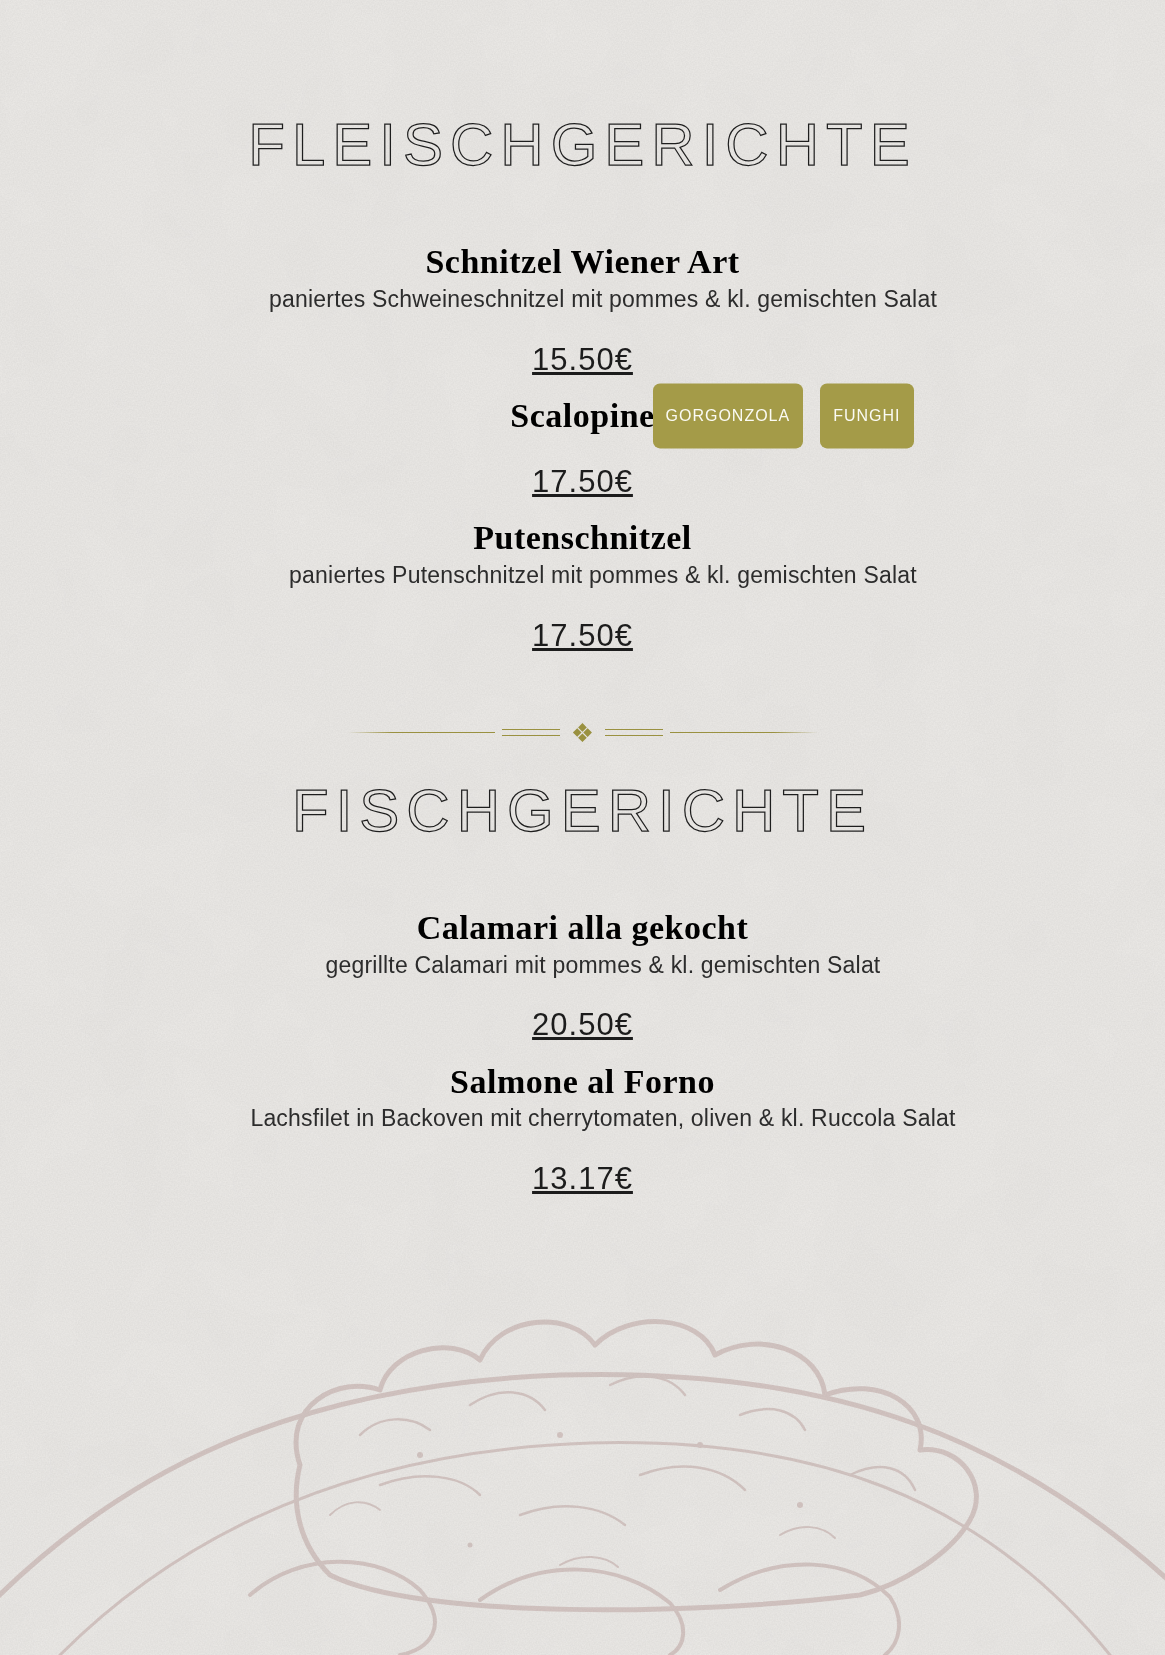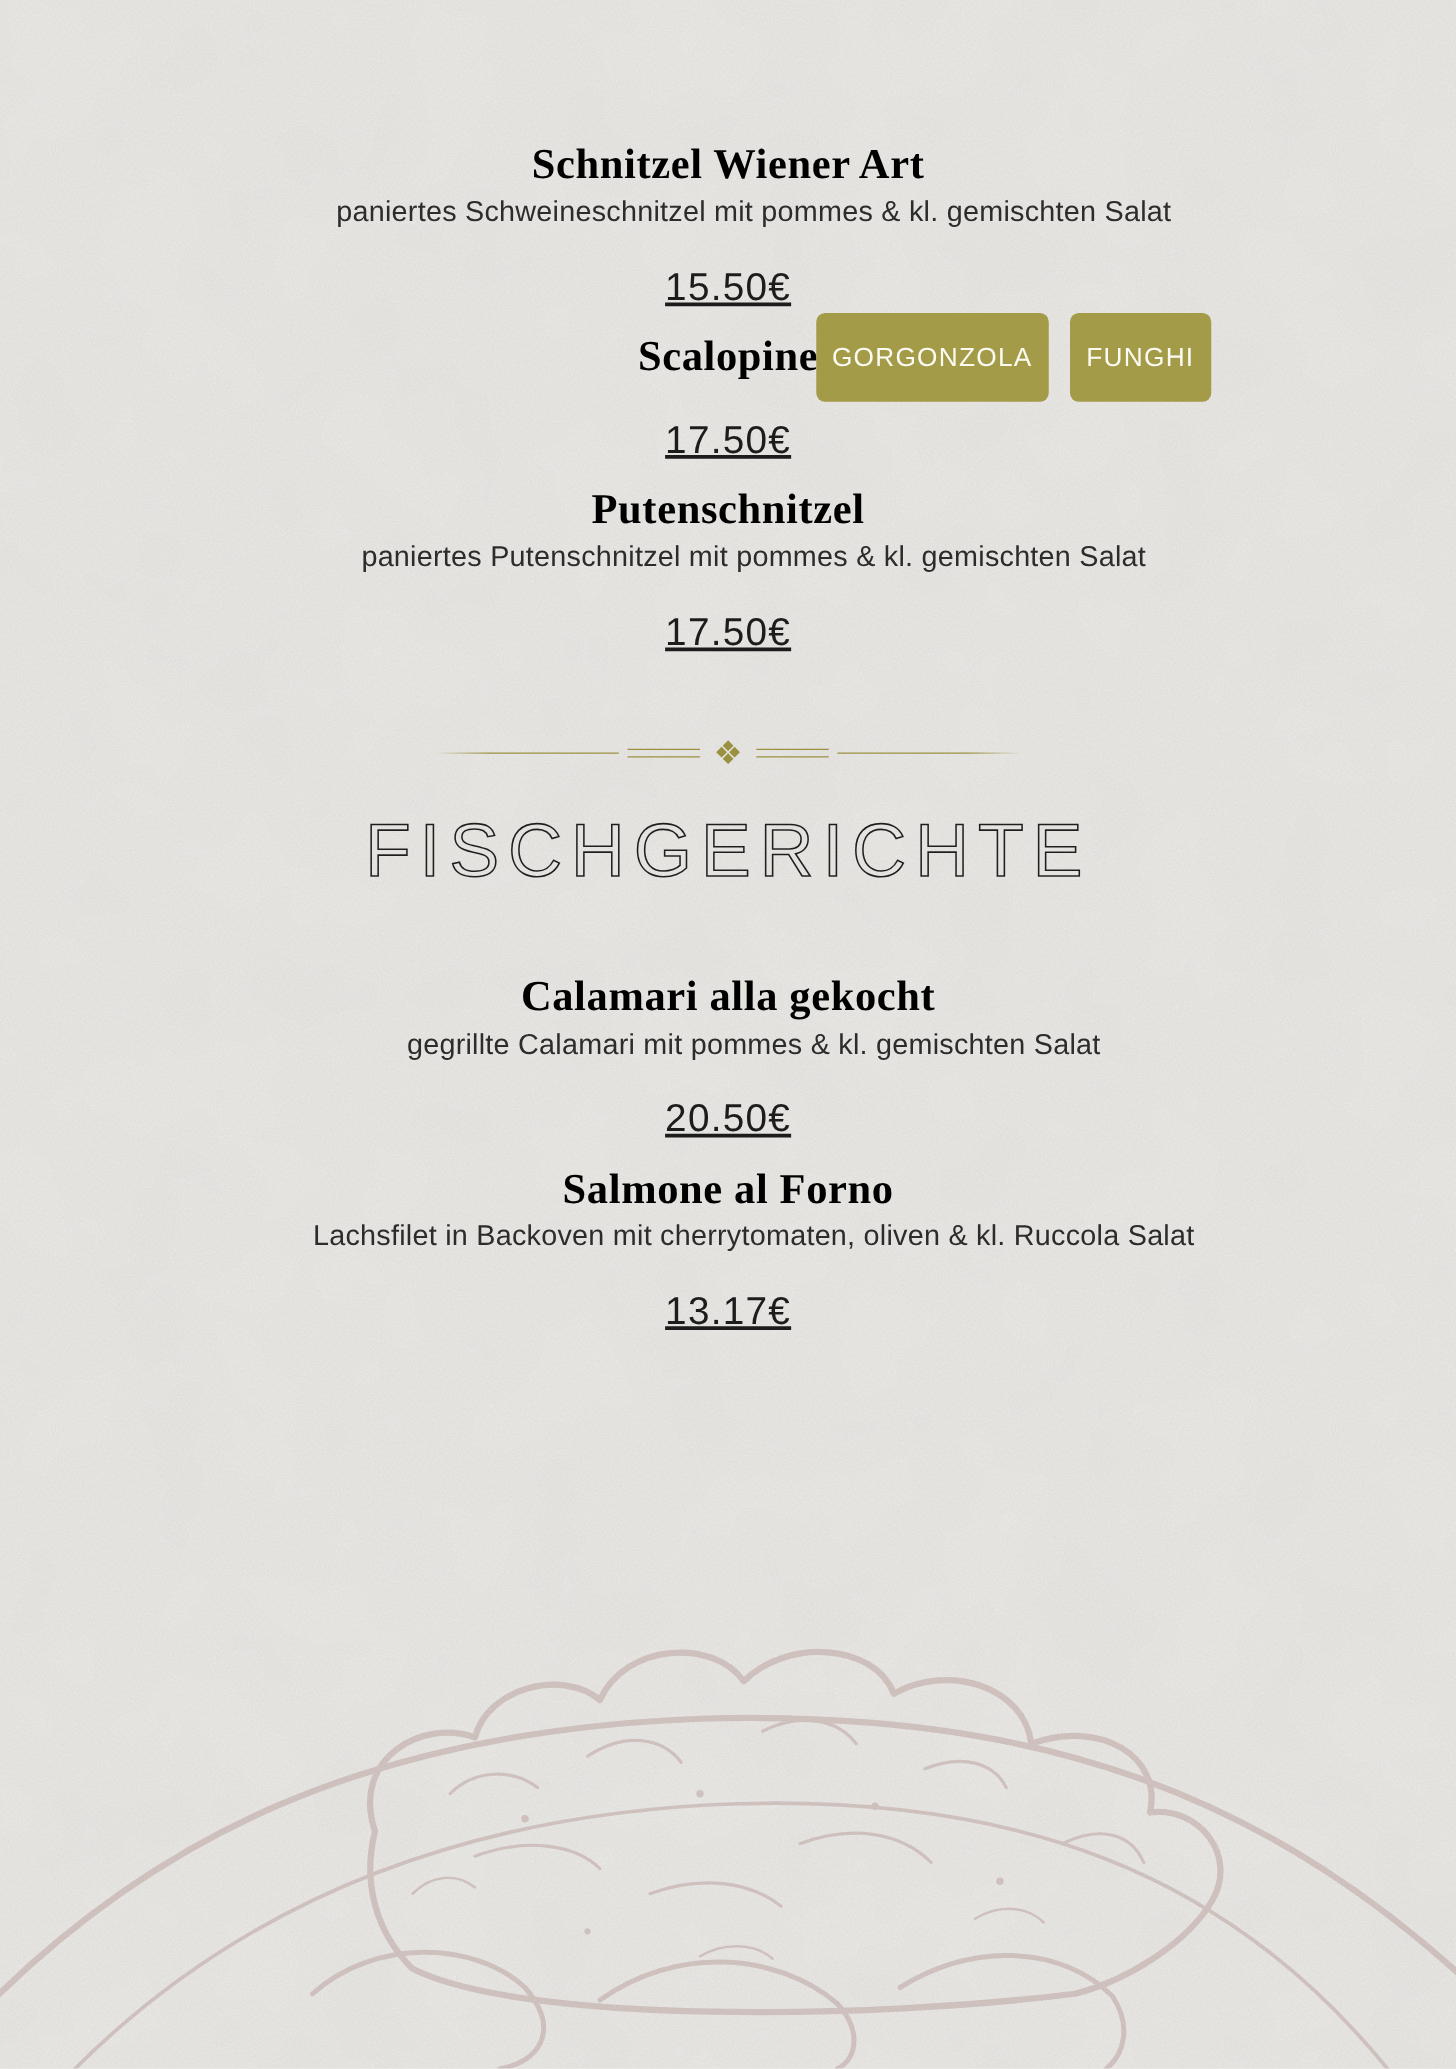--- a/index.html
+++ b/index.html
@@ -53,21 +53,21 @@
     left:calc(50% + 70px);
     top:50%;
     transform:translateY(-50%);
     display:flex;
     gap:17px;
   }
   .badge{
     display:inline-block;
     background:#a49b48;
     color:#fbfbf4;
-    font-size:21px;
+    font-size:16px;
     letter-spacing:1px;
     padding:23px 13px;
     border-radius:7px;
     white-space:nowrap;
     line-height:1.2;
   }
   .item-desc{
     margin-top:2px;
     font-size:23px;
     line-height:1.3;
@@ -160,20 +160,21 @@
     <circle cx="420" cy="200" r="3" fill="#d5c6c3" stroke="none"></circle>
     <circle cx="560" cy="180" r="3" fill="#d5c6c3" stroke="none"></circle>
     <circle cx="700" cy="190" r="3" fill="#d5c6c3" stroke="none"></circle>
     <circle cx="800" cy="250" r="3" fill="#d5c6c3" stroke="none"></circle>
     <circle cx="470" cy="290" r="2.5" fill="#d5c6c3" stroke="none"></circle>
   </svg>
 
   <div class="content">
 
     <div class="section section-fleisch">
+      <h1 class="section-title">Fleischgerichte</h1>
 
       <div class="menu-item">
         <div class="name-row">
           <span class="item-name">Schnitzel Wiener Art</span>
         </div>
         <div class="item-desc">paniertes Schweineschnitzel mit pommes &amp; kl. gemischten Salat</div>
         <div class="item-price">15.50€</div>
       </div>
 
       <div class="menu-item">

